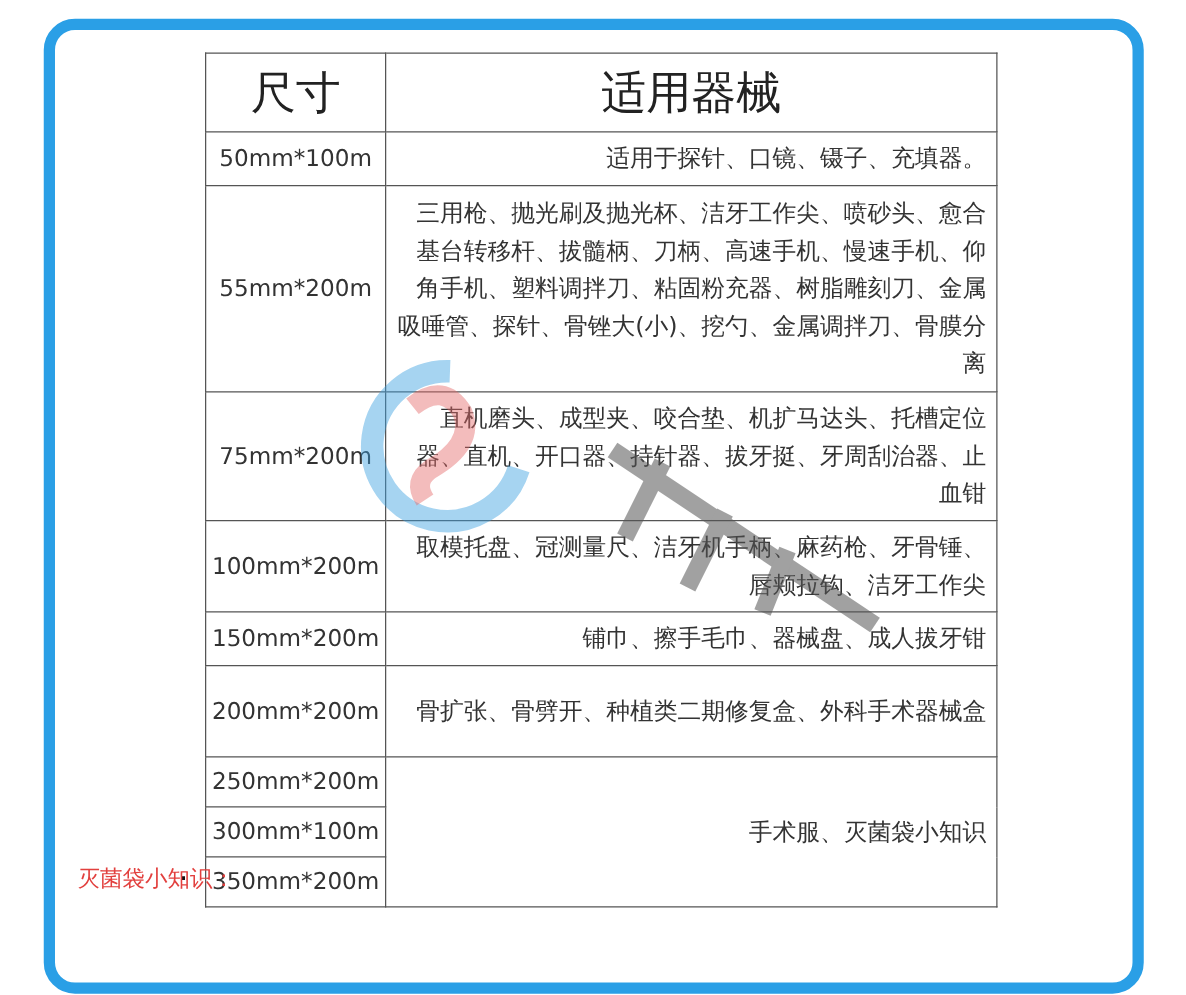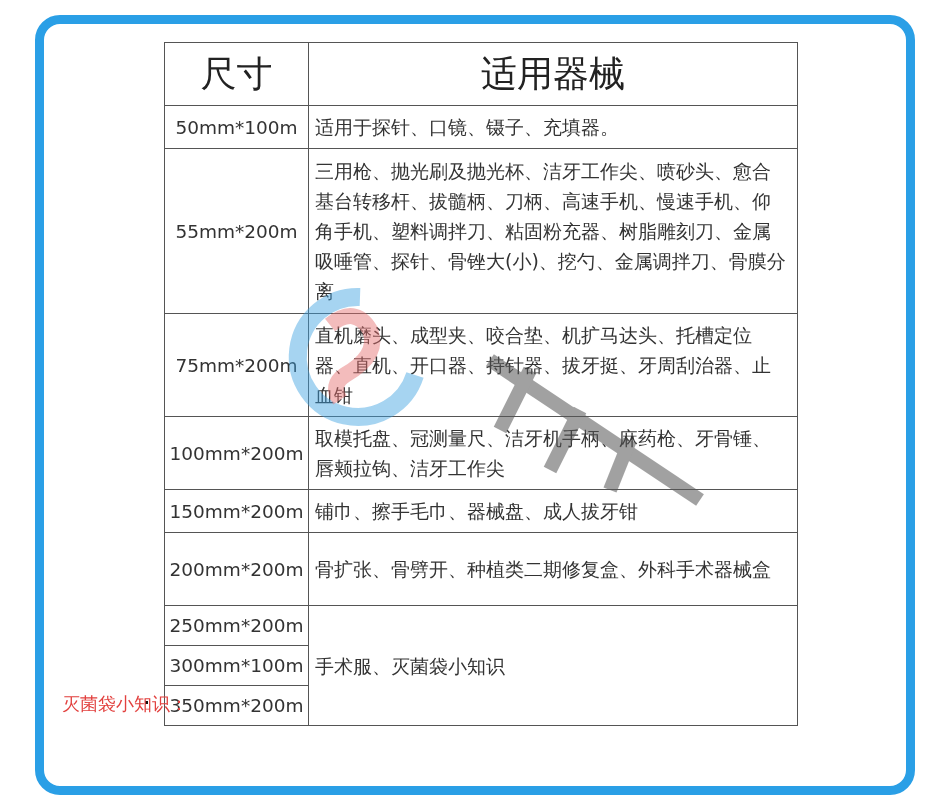--- a/index.html
+++ b/index.html
@@ -2,21 +2,21 @@
 <html><head>
 <meta charset="utf-8">
 <style>
   html,body{margin:0;padding:0;background:#fff;}
   body{width:949px;height:796px;position:relative;overflow:hidden;font-family:"DejaVu Sans","Liberation Sans",sans-serif;}
   .frame{position:absolute;left:35px;top:15px;width:862px;height:762px;border:9px solid #2a9fe6;border-radius:25px;background:#fff;}
   table{position:absolute;left:120px;top:18px;border-collapse:collapse;width:634px;color:#333;}
   td,th{border:1.5px solid #555;vertical-align:middle;}
   th{height:60px;font-weight:normal;font-size:36px;color:#222;}
   td.size{width:143px;text-align:center;font-size:18.5px;padding:0;}
-  td.desc{font-size:19px;line-height:30px;padding:2px 8px 2px 6px;text-align:left;}
+  td.desc{font-size:19px;line-height:30px;padding:2px 8px 2px 6px;text-align:right;}
   .r1 td{height:38px;}
   .r2 td{height:160px;}
   .r3 td{height:98px;}
   .r4 td{height:68px;}
   .r5 td{height:38px;}
   .r6 td{height:68px;margin-top:24px;}
   .r7 td.size{height:39px;}
   .note{position:absolute;left:62px;top:690px;width:800px;color:#e2403e;font-size:18px;line-height:28px;}
   .note .lbl{float:left;}
   .note .txt{margin-left:155px;}

